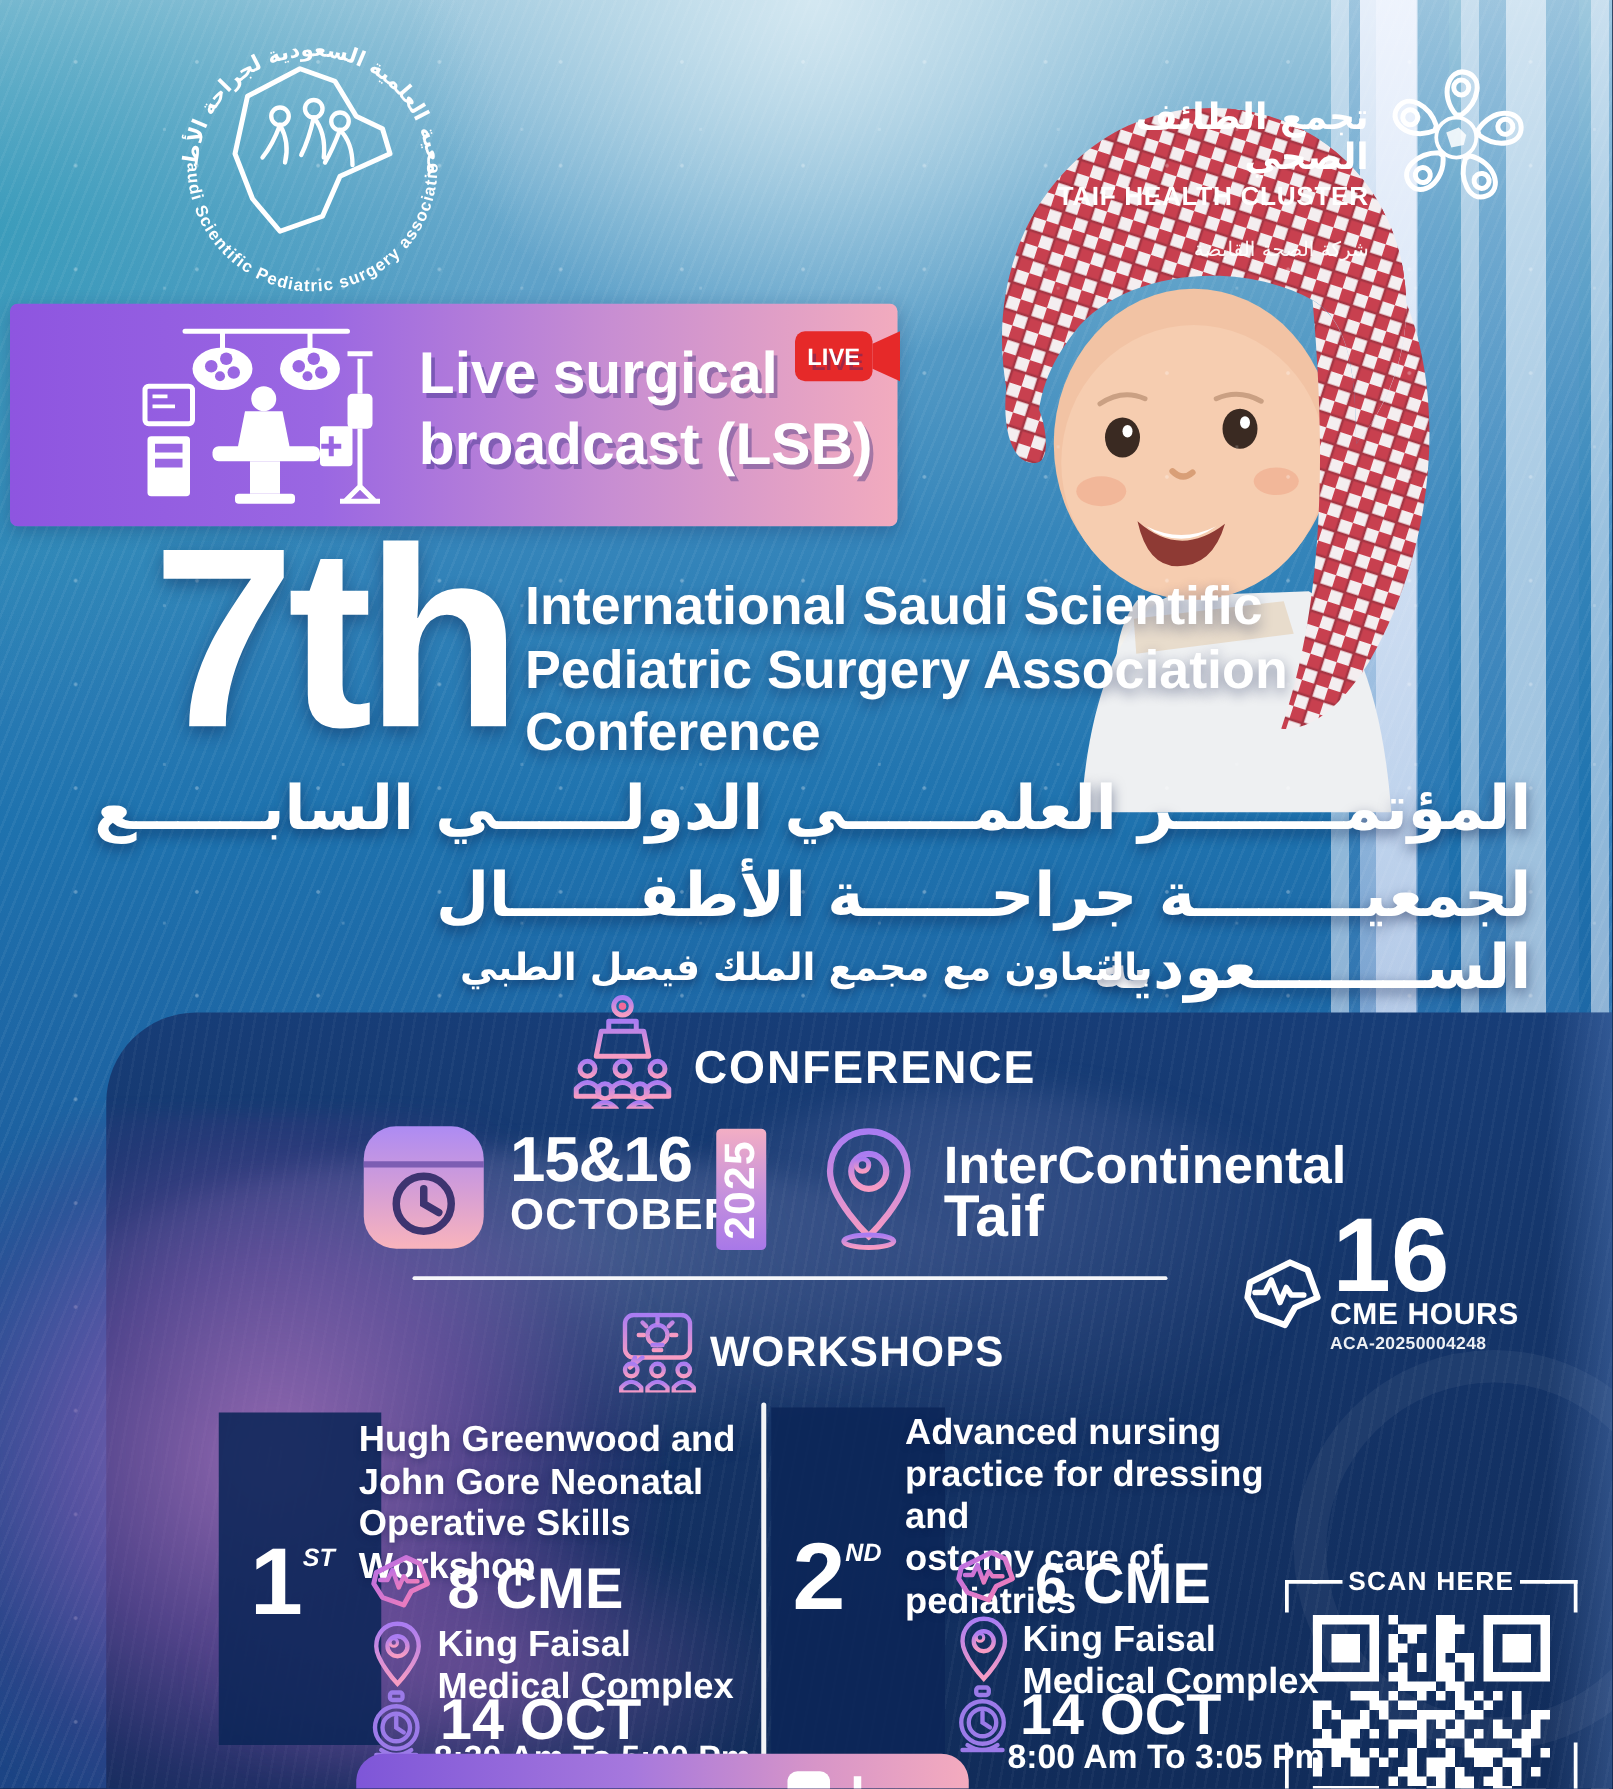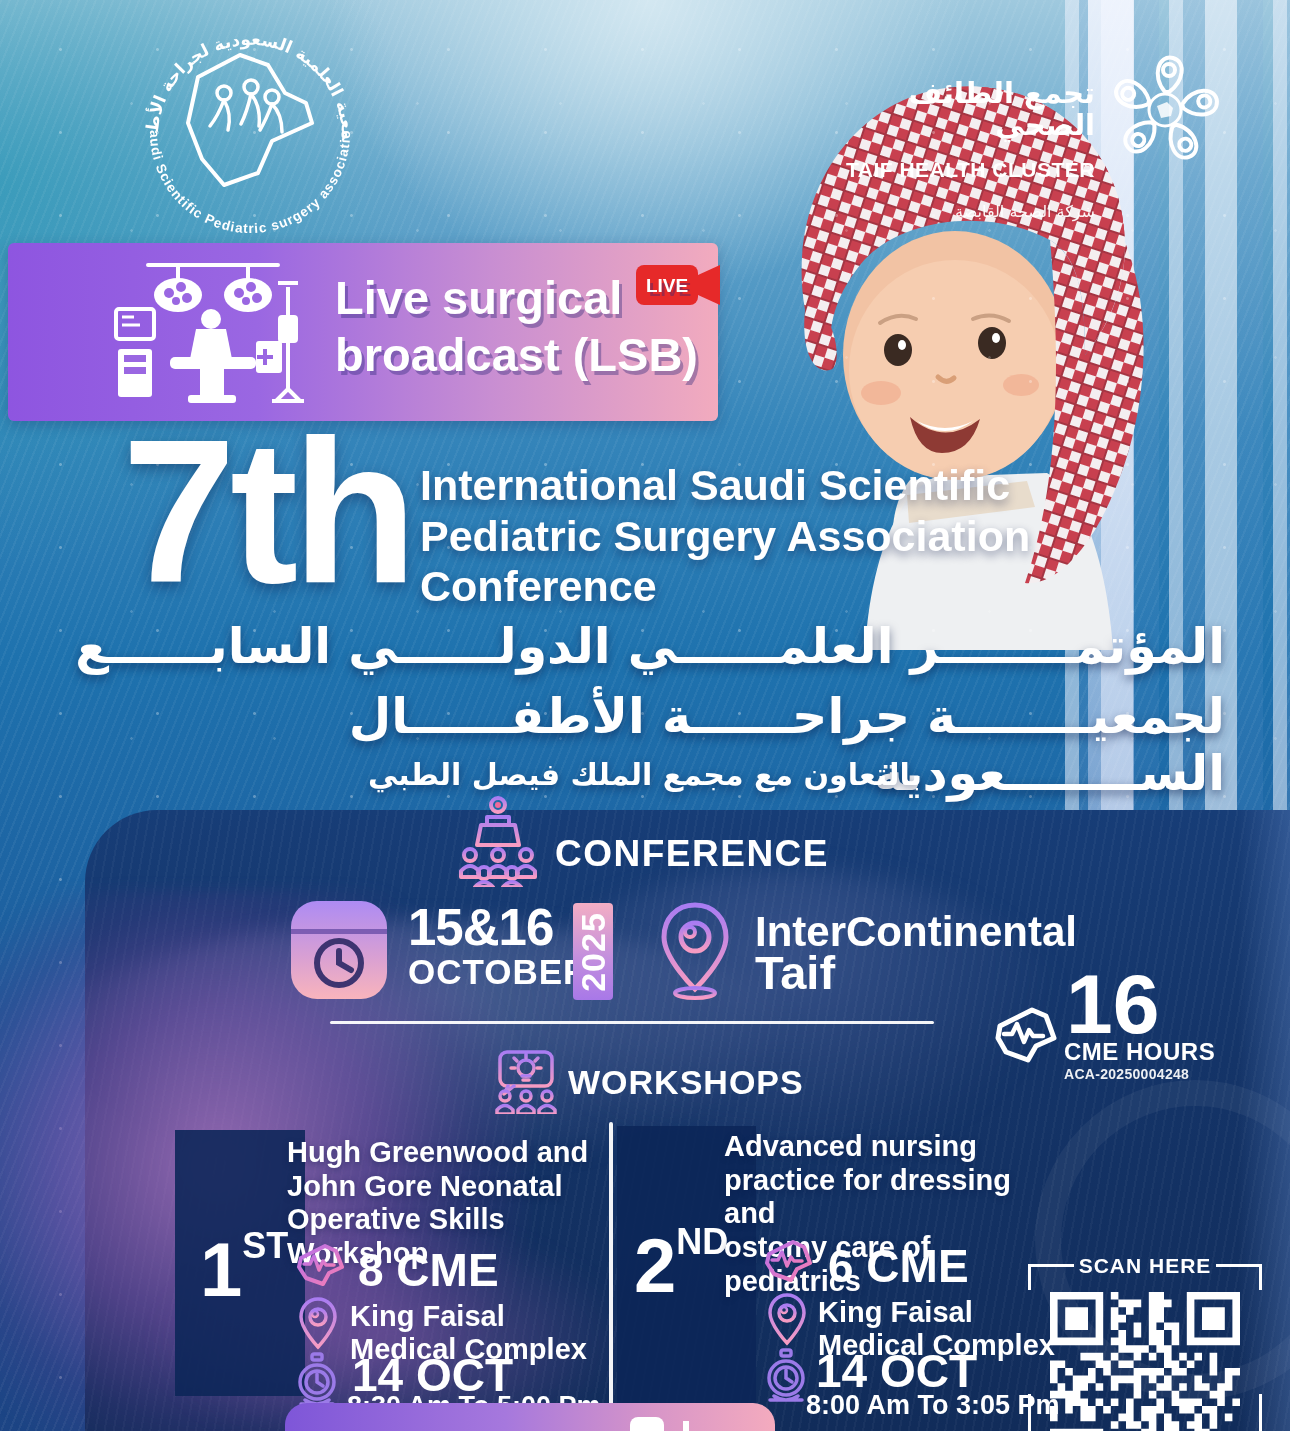--- a/index.html
+++ b/index.html
@@ -34,21 +34,21 @@
   .rose{left:-70px;top:890px;width:600px;height:600px;filter:blur(7px);pointer-events:none;
     background:radial-gradient(circle at 48% 46%,rgba(196,126,206,.72) 0%,rgba(142,86,178,.5) 36%,rgba(84,60,140,.25) 58%,rgba(60,50,120,0) 72%);}
   .rose2{left:150px;top:1220px;width:480px;height:240px;filter:blur(12px);pointer-events:none;
     background:radial-gradient(ellipse at 50% 50%,rgba(170,105,190,.45),rgba(170,105,190,0) 70%);}
   
   .baby{left:655px;top:25px;width:500px;height:625px;}
   
   .assoc-logo{left:120px;top:15px;width:260px;height:240px;}
   .taif{left:845px;top:78px;width:250px;text-align:right;}
   .taif .ar1{font-family:"DejaVu Sans",sans-serif;font-size:29px;font-weight:bold;line-height:1.1;}
-  .taif .en{font-size:21px;font-weight:bold;letter-spacing:.5px;margin-top:16px;}
+  .taif .en{font-size:21px;font-weight:bold;letter-spacing:.5px;margin-top:4px;}
   .taif .ar2{font-family:"DejaVu Sans",sans-serif;font-size:16px;margin-top:20px;opacity:.95;}
   .taif-flower{left:1105px;top:48px;width:120px;height:125px;}
   
   .lsb{left:8px;top:243px;width:710px;height:178px;border-radius:6px;
     background:linear-gradient(90deg,#8e55e0 0%,#9a67e2 35%,#c88ed2 68%,#f2abbe 100%);
     box-shadow:0 4px 14px rgba(20,30,80,.25);}
   .lsb-icon{left:108px;top:257px;width:210px;height:152px;}
   .lsb-text{left:335px;top:262px;font-size:47px;font-weight:bold;line-height:1.22;
     text-shadow:3px 4px 0 rgba(45,40,120,.38);}
   .live-badge{display:inline-block;vertical-align:6px;margin-left:14px;}
@@ -83,21 +83,21 @@
   .cme-hours{left:1064px;top:1038px;font-size:24px;font-weight:800;letter-spacing:.5px;}
   .cme-code{left:1064px;top:1066px;font-size:14px;font-weight:bold;opacity:.92;letter-spacing:.3px;}
   
   .ws-icon{left:492px;top:1050px;width:68px;height:64px;}
   .ws-head{left:568px;top:1063px;font-size:34px;font-weight:800;letter-spacing:1px;}
   .vdiv{left:609px;top:1122px;width:4px;height:293px;background:rgba(255,255,255,.95);border-radius:2px;}
   .numrect{background:rgba(11,38,88,.88);}
   .nr1{left:175px;top:1130px;width:130px;height:266px;}
   .nr2{left:617px;top:1126px;width:139px;height:286px;}
   .ordinal{font-size:76px;font-weight:800;line-height:1;}
-  .ordinal sup{font-size:36px;vertical-align:38px;letter-spacing:0;}
+  .ordinal sup{font-size:20px;vertical-align:38px;letter-spacing:0;font-style:italic;}
   .ord1{left:200px;top:1228px;}
   .ord2{left:634px;top:1224px;}
   .ws-title{font-size:29px;font-weight:800;line-height:1.16;text-shadow:0 2px 6px rgba(10,25,70,.4);}
   .wt1{left:287px;top:1136px;width:330px;}
   .wt2{left:724px;top:1130px;width:320px;}
   .cmeicon-sm{width:56px;height:52px;}
   .ci1{left:292px;top:1240px;}
   .ci2{left:760px;top:1236px;}
   .ws-cme{font-size:46px;font-weight:800;}
   .wc1{left:358px;top:1243px;}

